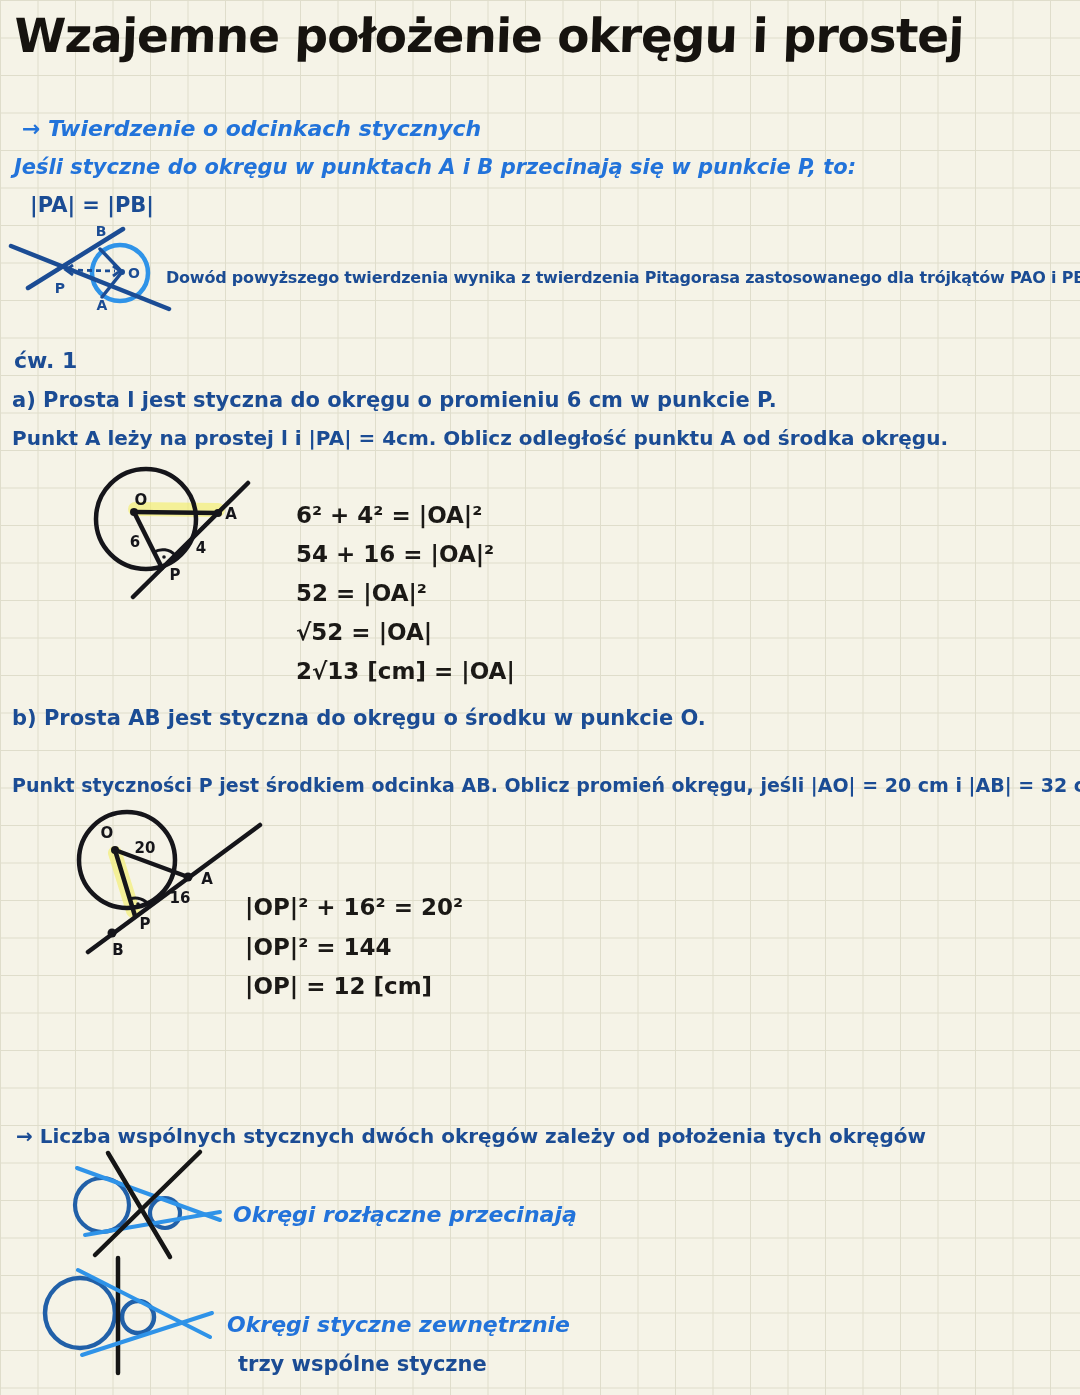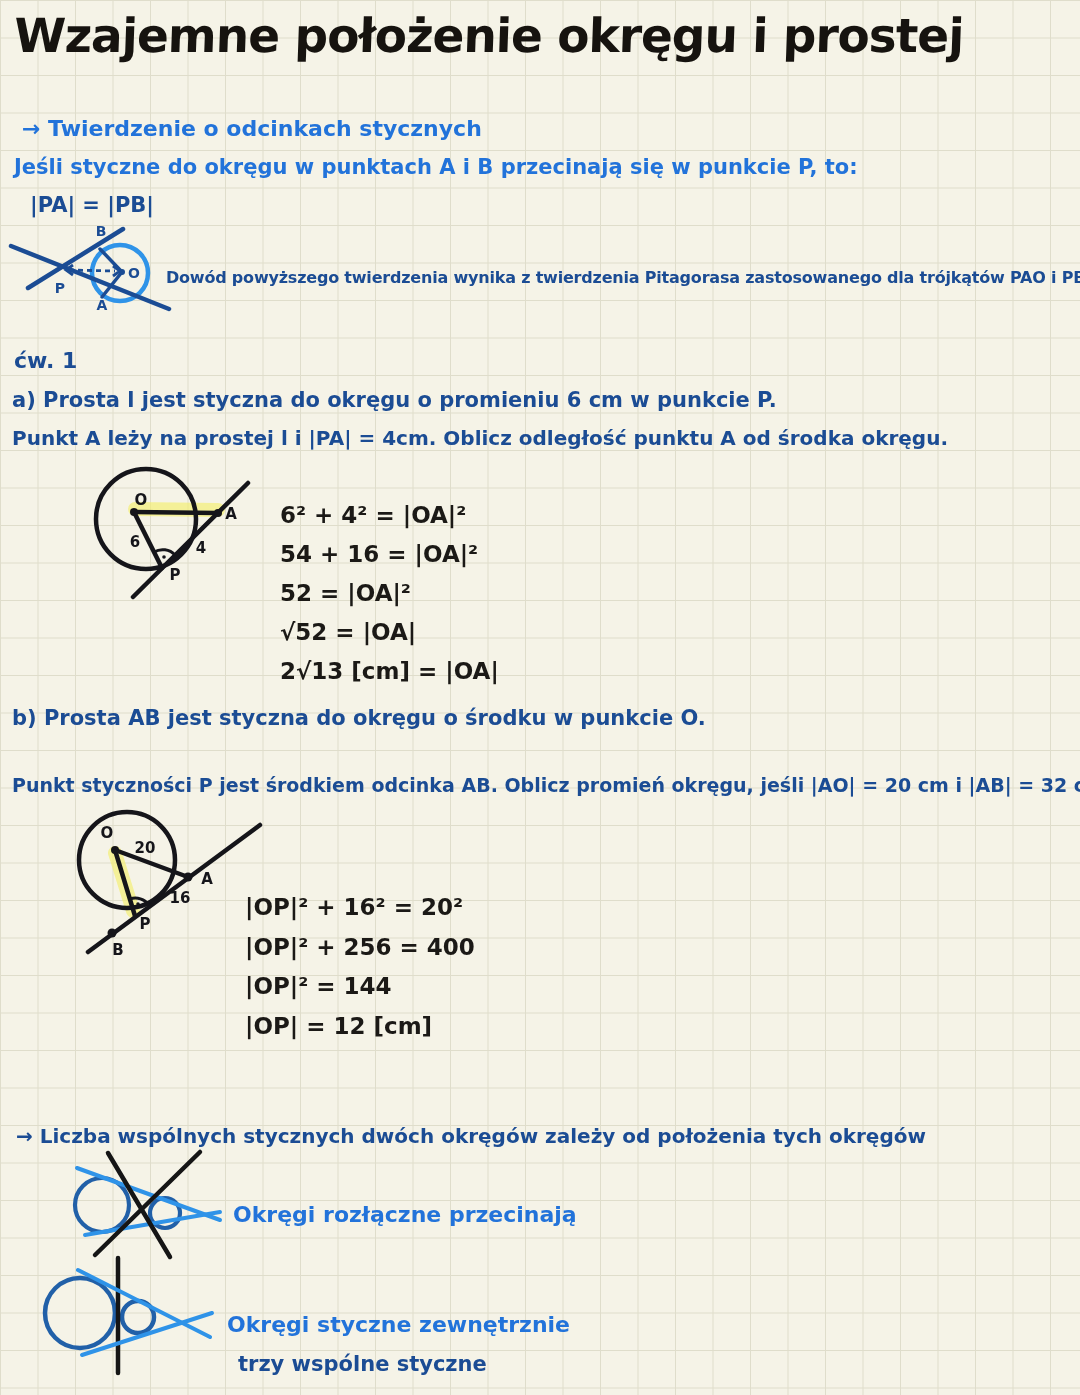--- a/index.html
+++ b/index.html
@@ -11,21 +11,21 @@
       linear-gradient(90deg,#dfddcb 1px, transparent 1px);
     background-size:37.5px 37.5px;
     font-family:"DejaVu Sans","Liberation Sans",sans-serif;
     color:#1b1916;
   }
   .abs{position:absolute;white-space:nowrap;}
   .title{
     font-size:47px;font-weight:800;color:#16130f;letter-spacing:-1px;
     transform:skewX(-2deg);
   }
-  .blue{color:#2273da;}
+  .blue{color:#2273da;font-style:italic;}
   .navy{color:#1b4c94;}
   .hw{font-weight:700;}
   .steps{font-size:23px;font-weight:700;line-height:39px;color:#1b1916;}
   svg{position:absolute;overflow:visible;}
   svg text{font-family:"DejaVu Sans","Liberation Sans",sans-serif;font-weight:700;}
   .lbl{font-size:15px;fill:#15151a;}
   .lblnavy{font-size:14px;fill:#1b4c94;}
 </style>
 </head>
 <body>
@@ -70,21 +70,21 @@
     <circle cx="79" cy="102" r="1.8" fill="#15151a"></circle>
     <circle cx="49" cy="57" r="4" fill="#15151a"></circle>
     <circle cx="133" cy="58" r="4" fill="#15151a"></circle>
     <text x="56" y="50" text-anchor="middle" class="lbl">O</text>
     <text x="146" y="64" text-anchor="middle" class="lbl">A</text>
     <text x="50" y="92" text-anchor="middle" class="lbl">6</text>
     <text x="116" y="98" text-anchor="middle" class="lbl">4</text>
     <text x="90" y="125" text-anchor="middle" class="lbl">P</text>
   </svg>
 
-  <div class="abs steps" style="left:280px;top:496px;">
+  <div class="abs steps" style="left:296px;top:496px;">
     <div>6² + 4² = |OA|²</div>
     <div>54 + 16 = |OA|²</div>
     <div>52 = |OA|²</div>
     <div>√52 = |OA|</div>
     <div>2√13 [cm] = |OA|</div>
   </div>
 
   <div class="abs navy hw" style="left:12px;top:706px;font-size:21px;">b) Prosta AB jest styczna do okręgu o środku w punkcie O.</div>
   <div class="abs navy hw" style="left:12px;top:774px;font-size:19px;">Punkt styczności P jest środkiem odcinka AB. Oblicz promień okręgu, jeśli |AO| = 20 cm i |AB| = 32 cm</div>
 
@@ -102,21 +102,20 @@
     <text x="52" y="33" text-anchor="middle" class="lbl">O</text>
     <text x="90" y="48" text-anchor="middle" class="lbl">20</text>
     <text x="152" y="79" text-anchor="middle" class="lbl">A</text>
     <text x="125" y="98" text-anchor="middle" class="lbl">16</text>
     <text x="90" y="124" text-anchor="middle" class="lbl">P</text>
     <text x="63" y="150" text-anchor="middle" class="lbl">B</text>
   </svg>
 
   <div class="abs steps" style="left:245px;top:888px;line-height:39.5px;">
     <div>|OP|² + 16² = 20²</div>
-    <div>|OP|² + 256 = 400</div>
     <div>|OP|² = 144</div>
     <div>|OP| = 12 [cm]</div>
   </div>
 
   <div class="abs navy hw" style="left:16px;top:1124px;font-size:20px;">→ Liczba wspólnych stycznych dwóch okręgów zależy od położenia tych okręgów</div>
 
   <svg style="left:55px;top:1148px;" width="240" height="130" viewBox="0 0 240 130">
     <circle cx="47" cy="57" r="27" fill="none" stroke="#2160a8" stroke-width="4.2"></circle>
     <circle cx="110" cy="65" r="15" fill="none" stroke="#2160a8" stroke-width="4.2"></circle>
     <line x1="22" y1="20" x2="165" y2="72" stroke="#2f93e8" stroke-width="4" stroke-linecap="round"></line>

